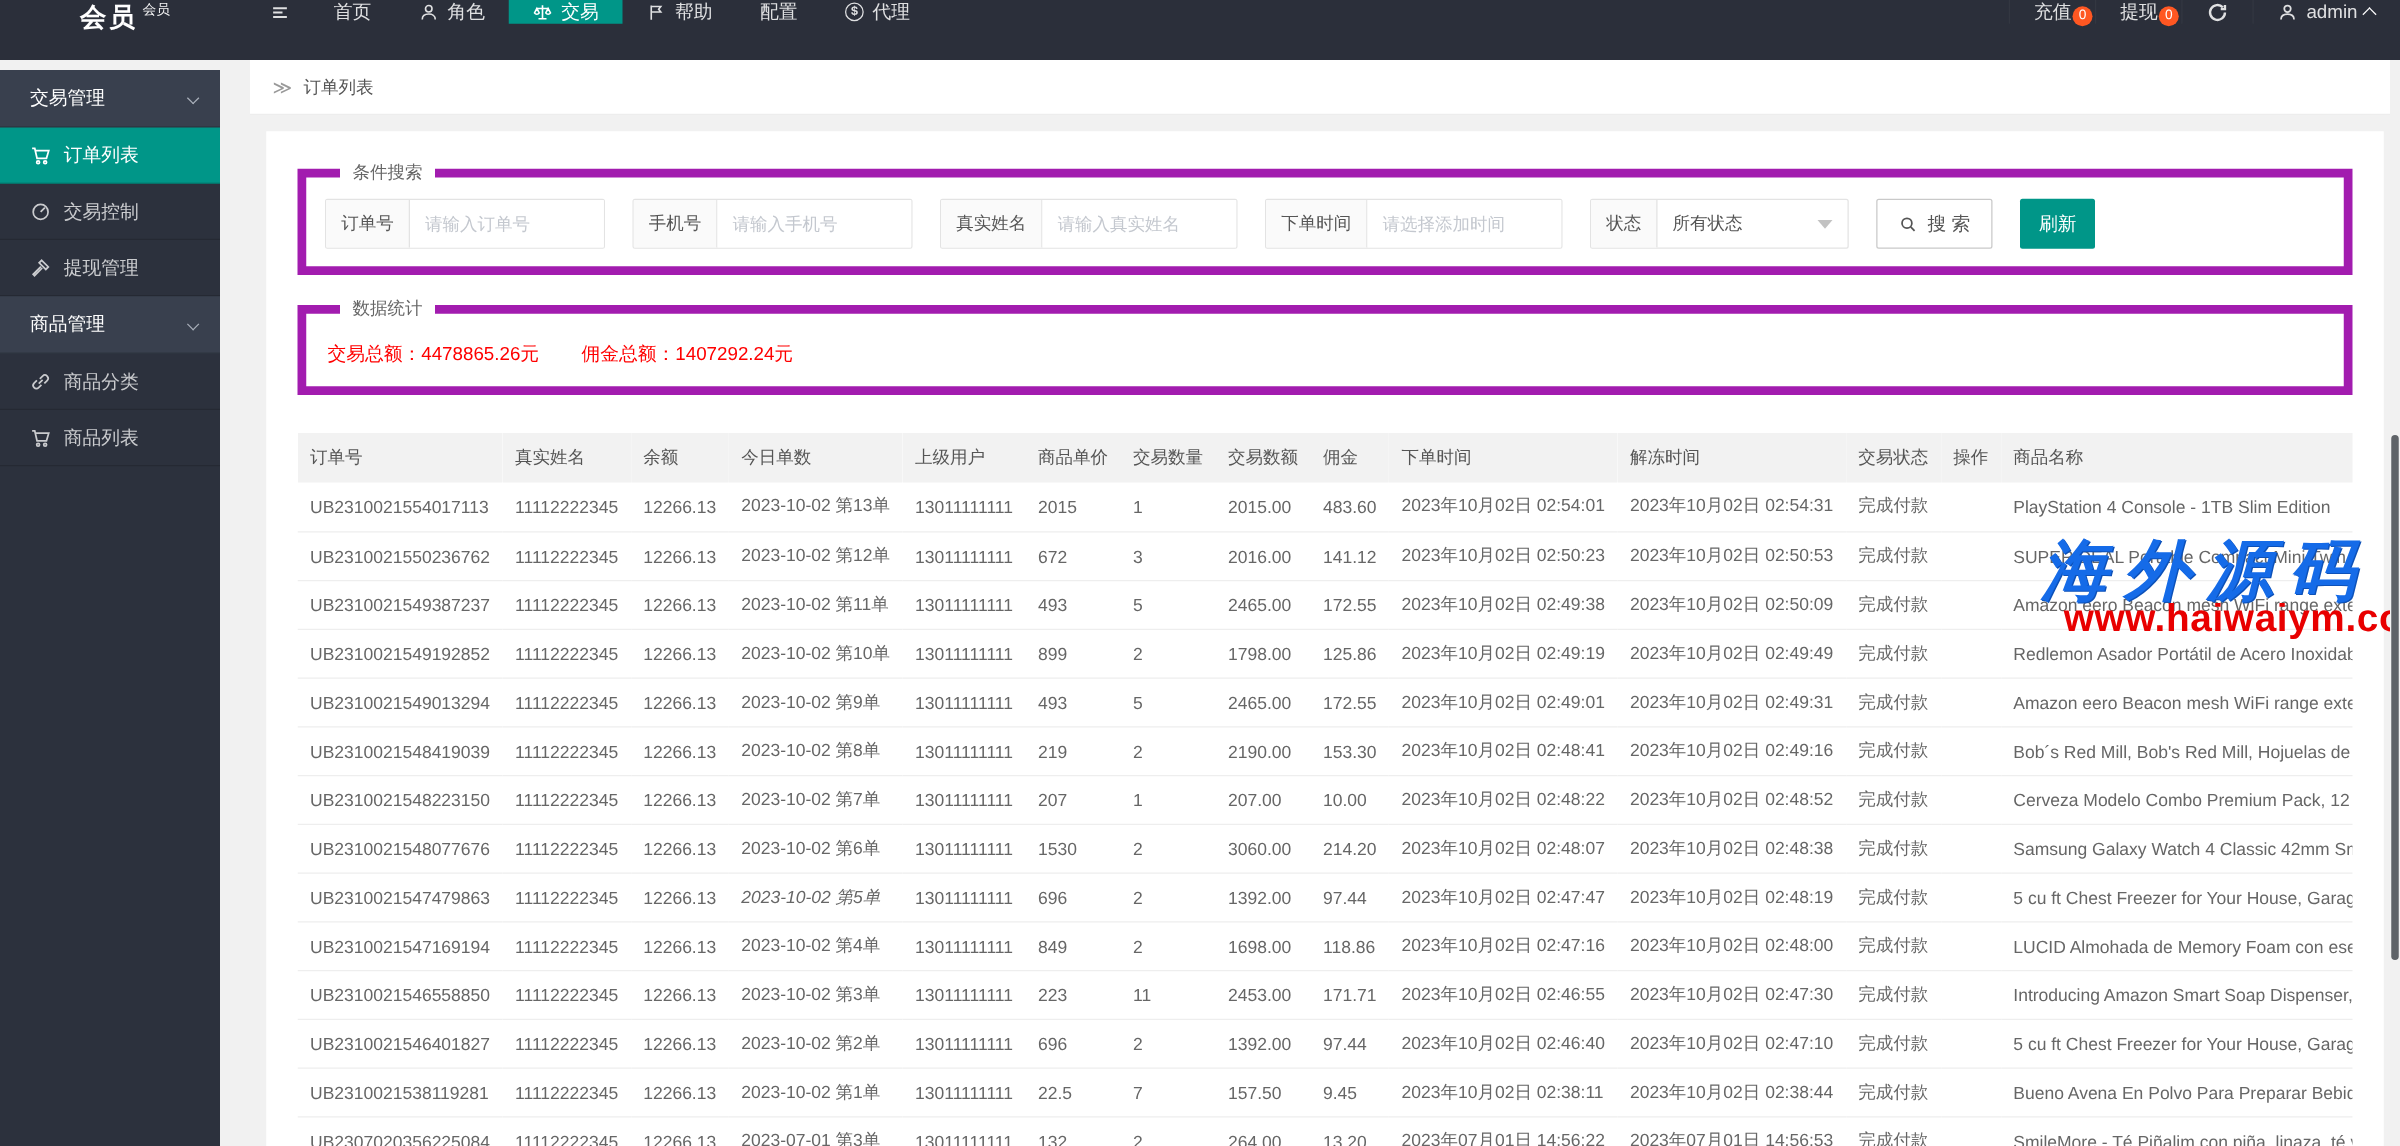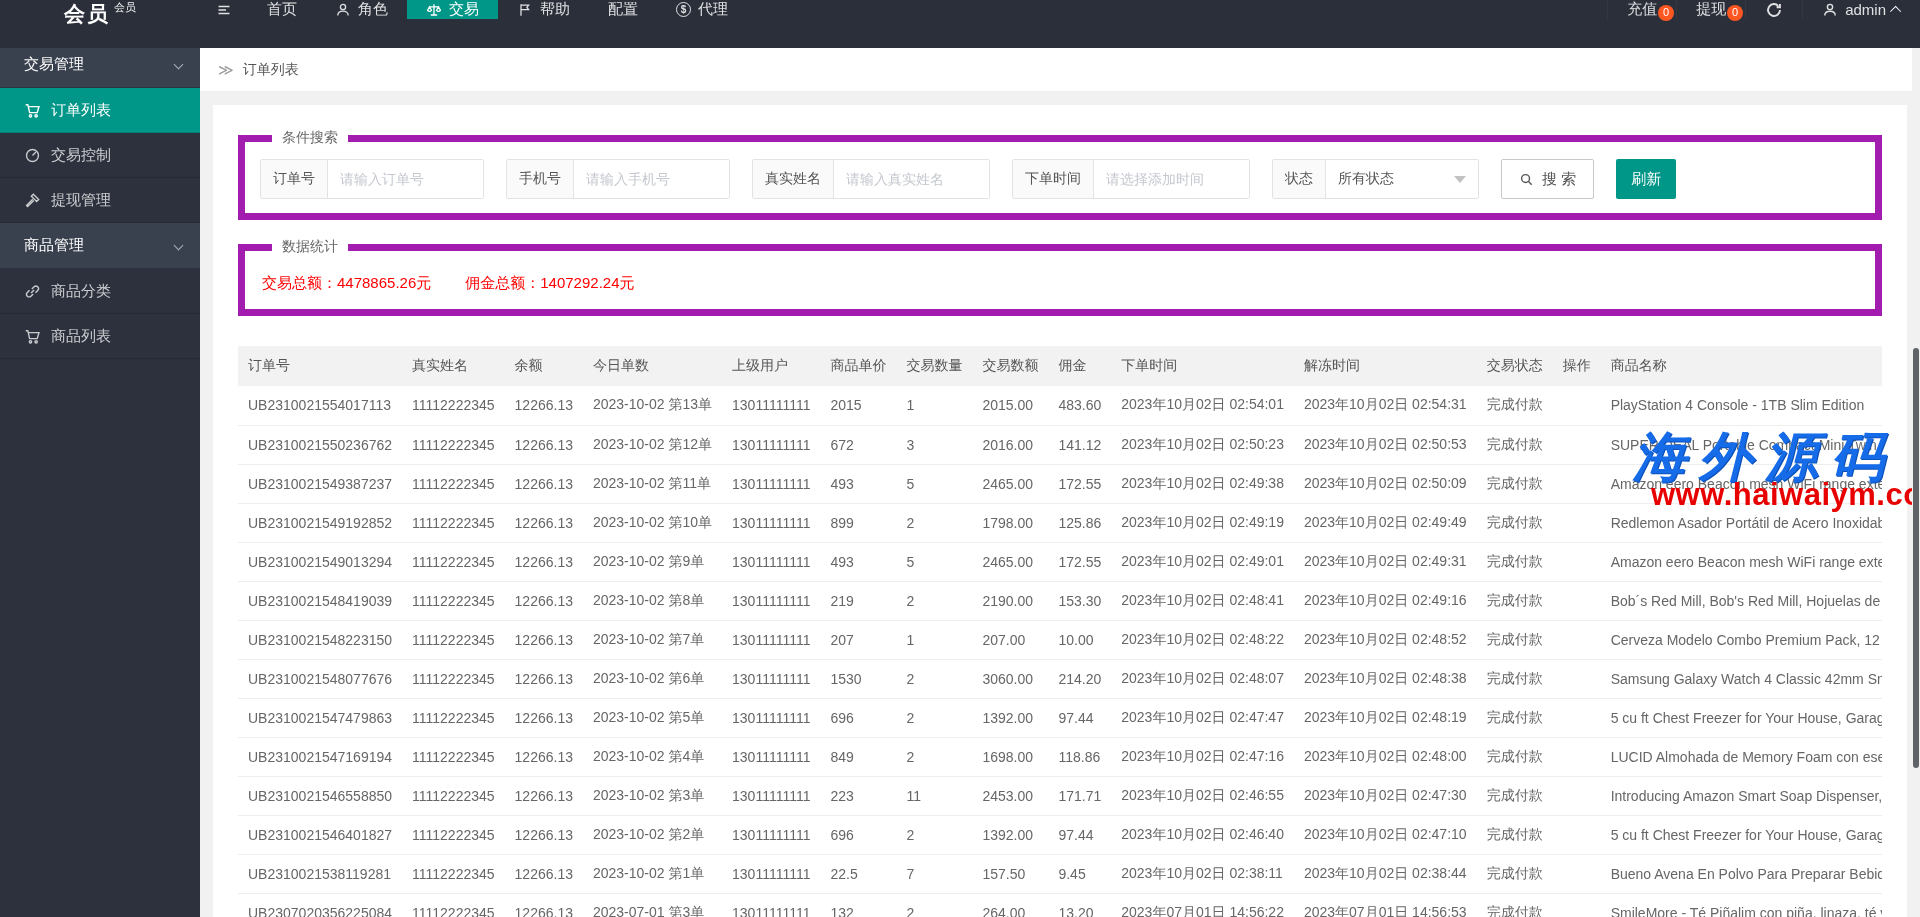--- a/index.html
+++ b/index.html
@@ -14,21 +14,21 @@
   .nav-item { display:flex; align-items:center; gap:7px; padding:0 19px; color:rgba(255,255,255,.85); font-size:15px; cursor:pointer; position:relative; }
   .nav-item .icon { width:16px; height:16px; }
   .nav-item.active { background:#009688; color:#fff; }
   .hamburger { padding:0 16px; }
   .nav-right { margin-left:auto; display:flex; align-items:stretch; }
   .nav-right .nav-item { border-left:1px solid rgba(255,255,255,.04); }
   .badge { position:absolute; top:5px; right:2px; min-width:16px; height:16px; line-height:15px; padding:0 4px; background:#ff5722; color:#fff; font-size:11px; font-style:normal; border-radius:9px; text-align:center; }
   .chev-up { width:8px; height:8px; border-left:1.6px solid #fff; border-top:1.6px solid #fff; transform:rotate(45deg) translateY(2px); display:inline-block; }
 
   
-  .sidebar { position:fixed; top:42px; left:0; bottom:0; width:200px; background:#2c313d; z-index:40; }
+  .sidebar { position:fixed; top:56px; left:0; bottom:0; width:176px; background:#2c313d; z-index:40; }
   .side-group { height:46px; display:flex; align-items:center; padding:0 18px 0 24px; background:#39404e; color:#fff; font-size:15px; cursor:pointer; border-bottom:1px solid rgba(0,0,0,.18); }
   .side-group .grow { flex:1; }
   .chev-down { width:7px; height:7px; border-right:1.4px solid #aab0bb; border-bottom:1.4px solid #aab0bb; transform:rotate(45deg); }
   .side-item { height:45px; display:flex; align-items:center; gap:10px; padding:0 24px; color:rgba(255,255,255,.75); font-size:15px; cursor:pointer; border-bottom:1px solid rgba(0,0,0,.15); }
   .side-item .icon { width:17px; height:17px; }
   .side-item.active { background:#009688; color:#fff; }
 
   
   .main { margin-left:200px; padding-top:48px; }
   .breadcrumb-bar { height:44px; background:#fff; display:flex; align-items:center; padding:0 18px; font-size:14px; color:#555; border-bottom:1px solid #ededed; }
@@ -386,21 +386,21 @@
                 <td style="width: 185px;">2023年10月02日 02:48:07</td>
                 <td style="width: 168px;">2023年10月02日 02:48:38</td>
                 <td style="width: 80px;">完成付款</td>
                 <td style="width: 58px;"></td>
                 <td style="width: 420px;">Samsung Galaxy Watch 4 Classic 42mm Smartwatc</td>
               </tr>
               <tr>
                 <td style="width: 170px;">UB2310021547479863</td>
                 <td style="width: 100px;">11112222345</td>
                 <td style="width: 80px;">12266.13</td>
-                <td style="width: 150px;">2023-10-02 第5单</td>
+                <td style="width: 150px; font-style: italic;">2023-10-02 第5单</td>
                 <td style="width: 112px;">13011111111</td>
                 <td style="width: 78px;">696</td>
                 <td style="width: 80px;">2</td>
                 <td style="width: 85px;">1392.00</td>
                 <td style="width: 64px;">97.44</td>
                 <td style="width: 185px;">2023年10月02日 02:47:47</td>
                 <td style="width: 168px;">2023年10月02日 02:48:19</td>
                 <td style="width: 80px;">完成付款</td>
                 <td style="width: 58px;"></td>
                 <td style="width: 420px;">5 cu ft Chest Freezer for Your House, Garage, Base</td>

